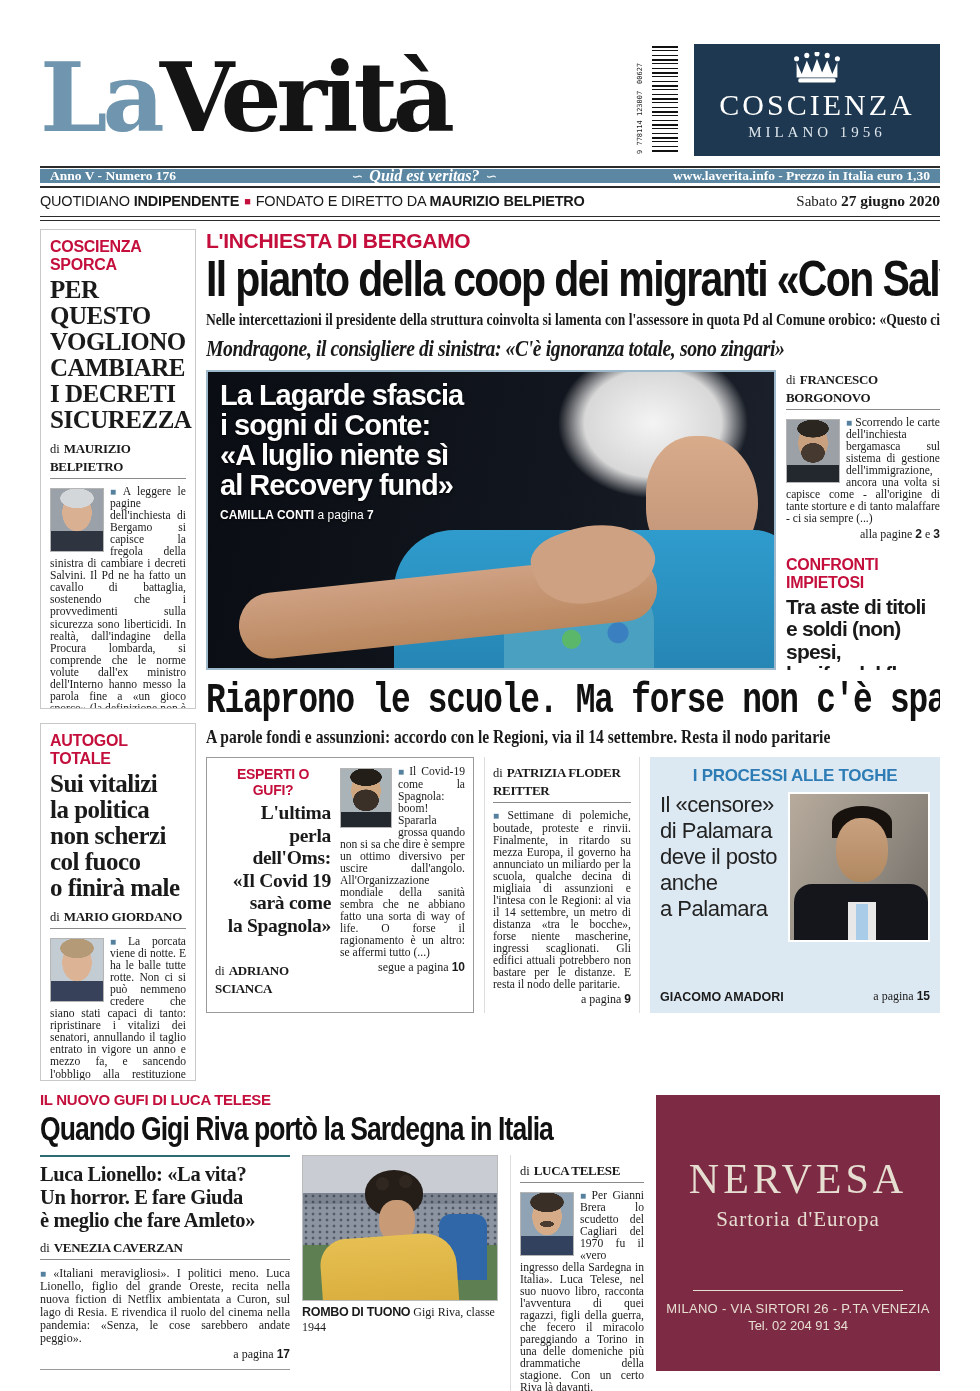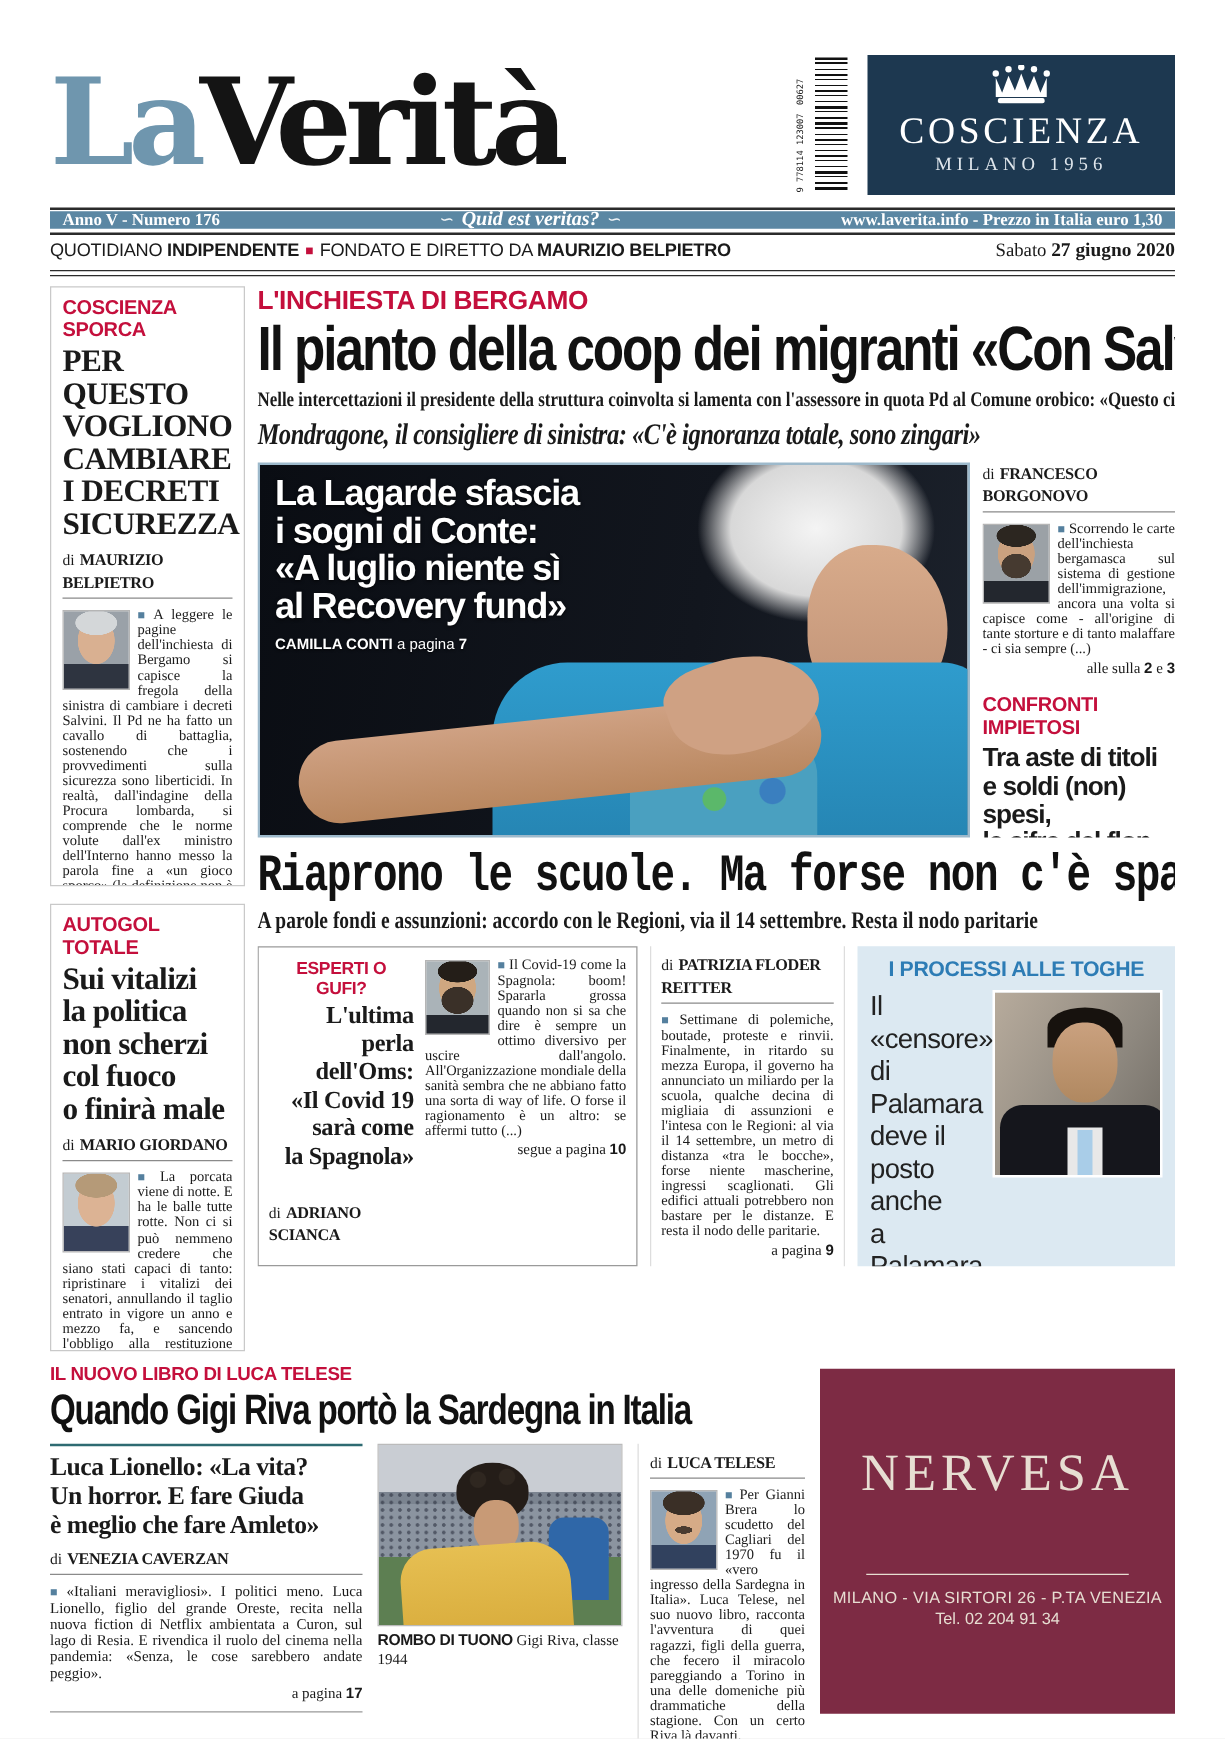--- a/index.html
+++ b/index.html
@@ -85,21 +85,21 @@
   .side-news .byline{margin-top:0}
   .pages-line{text-align:right;font-size:12px;margin-top:2px}
   .pages-line b{font-family:"Liberation Sans",sans-serif}
   .conf-kicker{font-size:16px;line-height:18px;margin-top:14px}
   .conf-head{font-family:"Liberation Sans",sans-serif;font-weight:bold;font-size:21px;line-height:1.06;letter-spacing:-0.8px;margin-top:4px}
 
   .schools{margin-top:10px}
   .schools-head{font-family:Liberation Mono, monospace;font-weight:bold;font-size:42px;line-height:1.02;letter-spacing:-1.5px;color:#111}
   .schools-deck{font-size:19px;font-weight:bold;margin-top:4px}
   .mid-cols{display:flex;gap:10px;margin-top:9px;height:256px}
-  .esperti{width:304px;border:1px solid #9a9a9a;padding:8px;display:flex;gap:9px;overflow:hidden}
+  .esperti{width:268px;border:1px solid #9a9a9a;padding:8px;display:flex;gap:9px;overflow:hidden}
   .esp-left{width:116px;display:flex;flex-direction:column}
   .esp-left .kicker{font-size:14px;text-align:center}
   .esp-head{font-size:19.5px;line-height:1.15;text-align:right;margin-top:4px;letter-spacing:-0.3px}
   .esp-by{margin-top:auto;border-bottom:none;padding-bottom:0}
   .esp-right{flex:1;overflow:hidden}
   .esp-right .pt{width:52px;height:60px}
   .floder{width:156px;border-left:1px solid #ddd;border-right:1px solid #ddd;padding:0 8px;overflow:hidden}
   .toghe{flex:1;background:#dce9f2;padding:9px 10px;overflow:hidden;display:flex;flex-direction:column}
   .toghe-header{font-family:"Liberation Sans",sans-serif;font-weight:bold;color:#2d7cb5;text-align:center;font-size:17px;letter-spacing:-0.3px}
   .toghe-main{display:flex;margin-top:6px;flex:1}
@@ -244,21 +244,21 @@
             <div class="lag-by"><span class="nm">CAMILLA CONTI</span> <span>a pagina</span> <b>7</b></div>
           </figcaption>
         </figure>
 
         <aside class="side-news">
           <div class="byline"><span class="by-prefix">di</span> <span class="by-name">FRANCESCO BORGONOVO</span></div>
           <div class="body-sm">
             <div class="pt pt-borgonovo"></div>
             <span class="mk">■</span><span>Scorrendo le carte dell'inchiesta bergamasca sul sistema di gestione dell'immigrazione, ancora una volta si capisce come - all'origine di tante storture e di tanto malaffare - ci sia sempre (...)</span>
           </div>
-          <div class="pages-line"><span>alle sulla</span> <b>2</b> <span>e</span> <b>3</b></div>
+          <div class="pages-line"><span>alla pagine</span> <b>2</b> <span>e</span> <b>3</b></div>
           <div class="kicker conf-kicker">CONFRONTI IMPIETOSI</div>
           <h3 class="conf-head ws">Tra aste di titoli
 e soldi (non) spesi,
 le cifre del flop
 targato Giuseppi</h3>
 
         </aside>
       </div>
 
       <section class="schools">
@@ -312,21 +312,21 @@
               <span class="pg"><span>a pagina</span> <b>15</b></span>
             </div>
           </article>
         </div>
       </section>
     </main>
   </div>
 
   <section class="bottom">
     <div class="bottom-left">
-      <div class="kicker bot-kicker">IL NUOVO LIBRO DI LUCA TELESE</div>
+      <div class="kicker bot-kicker">IL NUOVO GUFI DI LUCA TELESE</div>
       <h2 class="bot-head"><span class="condense-m">Quando Gigi Riva portò la Sardegna in Italia</span></h2>
       <div class="bot-cols">
         <article class="lionello">
           <div class="teal-rule"></div>
           <h3 class="lio-head ws">Luca Lionello: «La vita?
 Un horror. E fare Giuda
 è meglio che fare Amleto»</h3>
           <div class="byline"><span class="by-prefix">di</span> <span class="by-name">VENEZIA CAVERZAN</span></div>
           <div class="lio-body">
             <span class="mk">■</span><span>«Italiani meravigliosi». I politici meno. Luca Lionello, figlio del grande Oreste, recita nella nuova fiction di Netflix ambientata a Curon, sul lago di Resia. E rivendica il ruolo del cinema nella pandemia: «Senza, le cose sarebbero andate peggio».</span>
@@ -352,19 +352,20 @@
             <div class="pt pt-telese"></div>
             <span class="mk">■</span><span>Per Gianni Brera lo scudetto del Cagliari del 1970 fu il «vero ingresso della Sardegna in Italia». Luca Telese, nel suo nuovo libro, racconta l'avventura di quei ragazzi, figli della guerra, che fecero il miracolo pareggiando a Torino in una delle domeniche più drammatiche della stagione. Con un certo Riva là davanti.</span>
             
           </div>
         </article>
       </div>
     </div>
 
     <aside class="nervesa">
       <div class="ner-name">NERVESA</div>
+      <div class="ner-sub">Sartoria d'Europa</div>
       <div class="ner-line"></div>
       <div class="ner-addr">MILANO - VIA SIRTORI 26 - P.TA VENEZIA</div>
       <div class="ner-tel">Tel. 02 204 91 34</div>
     </aside>
   </section>
 
 </div>
 
 </body></html>

